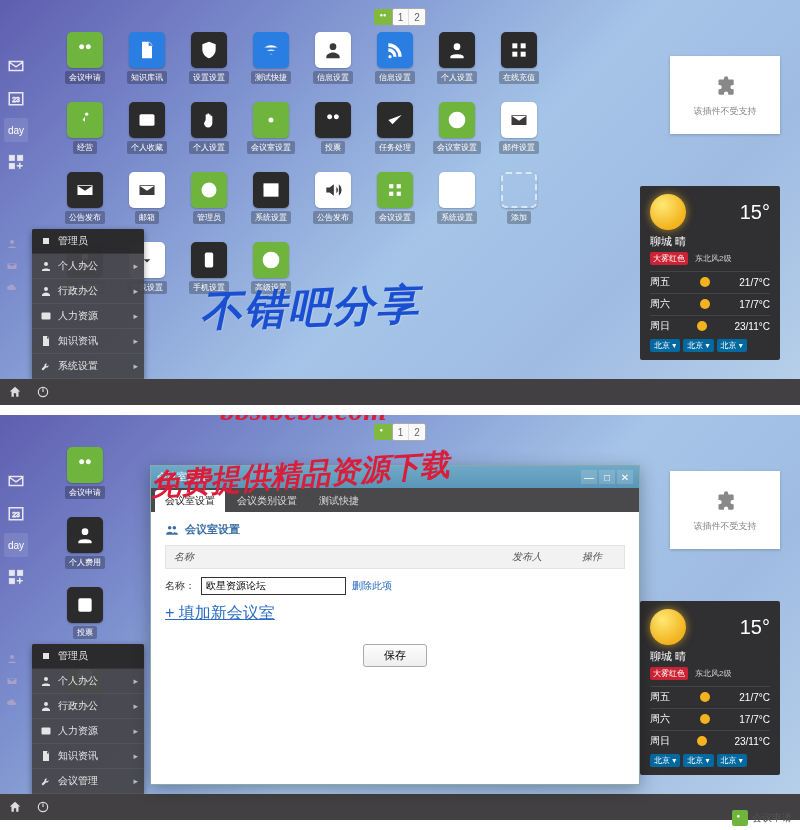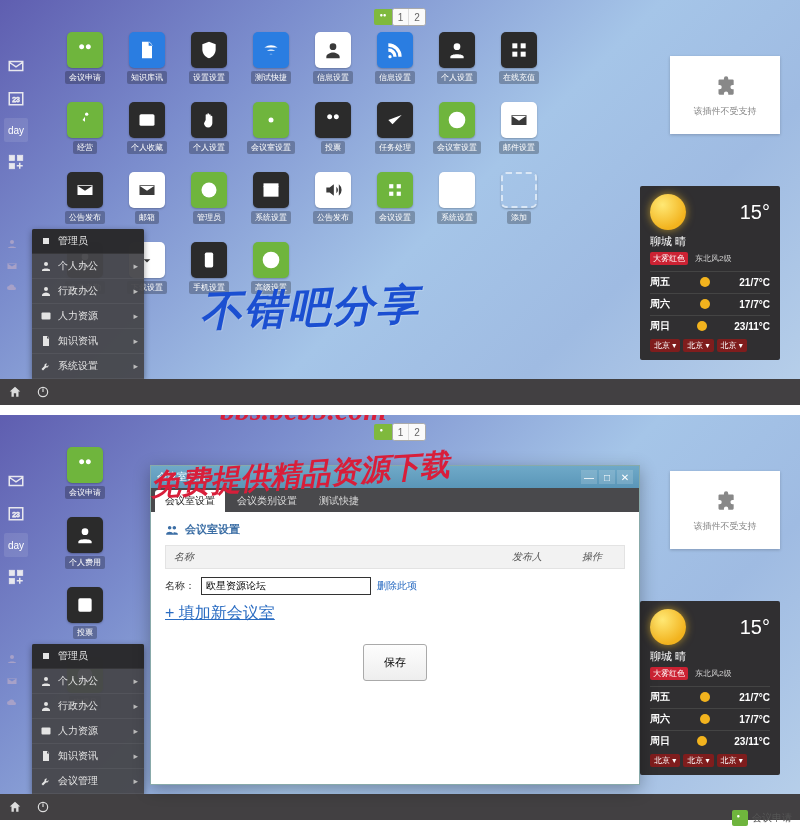--- a/index.html
+++ b/index.html
@@ -39,46 +39,46 @@
 .plugin-box .pt{font-size:9px;color:#888;}
 .weather{position:absolute;right:20px;top:186px;width:140px;background:#302f31;color:#fff;padding:8px 10px 8px 10px;font-size:10px;border-radius:2px;}
 .weather .wtop{display:flex;align-items:center;justify-content:space-between;}
 .weather .sun{width:36px;height:36px;border-radius:50%;background:radial-gradient(circle at 35% 30%,#ffe874,#f2b31e 70%);box-shadow:0 0 8px rgba(255,200,40,.6);}
 .weather .temp{font-size:20px;font-weight:300;}
 .weather .city{font-size:11px;margin-top:4px;}
 .weather .badges{display:flex;gap:4px;margin-top:3px;}
 .weather .bdg{font-size:8px;padding:1px 3px;border-radius:2px;text-align:right;}
 .weather .bdg.red{background:#c23;}
 .weather .bdg.gray{color:#ccc;}
-.weather .rows{margin-top:6px;display:flex;flex-direction:column;gap:4px;font-weight:bold;}
+.weather .rows{margin-top:6px;display:flex;flex-direction:column;gap:4px;}
 .weather .wr{display:flex;align-items:center;justify-content:space-between;border-top:1px solid #444;padding-top:3px;}
 .weather .wr .dot{width:10px;height:10px;border-radius:50%;background:#f2b31e;}
 .weather .sel{display:flex;gap:3px;margin-top:6px;}
-.weather .sel span{background:#7f1d1d;font-size:8px;padding:1px 4px;border-radius:2px;}
+.weather .sel span{background:#0369a1;font-size:8px;padding:1px 4px;border-radius:2px;}
 .watermark1{position:absolute;left:200px;top:280px;font-family:"Brush Script MT",cursive;font-size:42px;color:#1b4fd1;font-style:italic;font-weight:bold;transform:rotate(-2deg);text-shadow:1px 1px 0 rgba(255,255,255,.2);pointer-events:none;letter-spacing:2px;}
 .watermark2{position:absolute;left:220px;top:-22px;font-family:Georgia,serif;font-size:30px;color:#d81e3a;font-style:italic;font-weight:bold;pointer-events:none;z-index:50;}
 .watermark3{position:absolute;left:150px;top:40px;font-family:"Brush Script MT",cursive;font-size:30px;color:#d81e3a;font-style:italic;font-weight:bold;transform:rotate(-4deg);pointer-events:none;z-index:50;}
 .dialog{position:absolute;left:150px;top:50px;width:490px;height:320px;background:#fff;border:1px solid #8aa;box-shadow:0 4px 16px rgba(0,0,0,.3);display:flex;flex-direction:column;z-index:40;}
 .dialog .titlebar{height:22px;background:linear-gradient(#6fa9c8,#5a96b8);color:#fff;display:flex;align-items:center;padding:0 6px;font-size:10px;justify-content:space-between;}
 .dialog .wbtns{display:flex;gap:2px;}
 .dialog .wbtns span{width:16px;height:14px;display:flex;align-items:center;justify-content:center;font-size:10px;background:rgba(255,255,255,.15);cursor:pointer;}
 .dialog .tabs{display:flex;background:#49494c;height:24px;align-items:flex-end;padding:0 4px;gap:2px;}
 .dialog .tab{padding:4px 10px;font-size:10px;color:#ddd;border-radius:3px 3px 0 0;cursor:pointer;}
 .dialog .tab.active{background:#fff;color:#222;}
 .dialog .panel{flex:1;padding:10px 14px;font-size:11px;color:#333;overflow:auto;}
 .dialog .ptitle{display:flex;align-items:center;gap:6px;font-weight:bold;color:#3b6ea5;margin-bottom:8px;}
 .dialog .ptitle svg{width:14px;height:14px;fill:#3b6ea5;}
 .dialog .thead{display:flex;background:#f2f2f2;border:1px solid #e3e3e3;font-size:10px;color:#555;font-style:italic;}
 .dialog .thead span{padding:4px 8px;}
 .dialog .thead .c1{flex:1;} .dialog .thead .c2{width:70px;} .dialog .thead .c3{width:50px;}
 .dialog .frow{display:flex;align-items:center;gap:6px;margin-top:8px;font-size:10px;}
-.dialog .frow input{border:1px solid #333;height:18px;padding:0 4px;font-size:10px;width:170px;}
+.dialog .frow input{border:1px solid #333;height:18px;padding:0 4px;font-size:10px;width:145px;}
 .dialog .frow a{color:#2a6cc2;text-decoration:none;font-size:10px;}
 .dialog .addlink{color:#2a6cc2;font-size:16px;margin-top:8px;display:inline-block;}
-.dialog .savebtn{display:block;margin:20px auto 0;padding:10px 20px;font-size:11px;border:1px solid #aaa;background:linear-gradient(#fdfdfd,#eee);border-radius:3px;cursor:pointer;}
+.dialog .savebtn{display:block;margin:20px auto 0;padding:3px 20px;font-size:11px;border:1px solid #aaa;background:linear-gradient(#fdfdfd,#eee);border-radius:3px;cursor:pointer;}
 .foot{position:absolute;right:8px;bottom:4px;display:flex;align-items:center;gap:4px;font-size:10px;color:#555;}
 .foot .fi{width:16px;height:16px;background:#6fb53d;border-radius:2px;display:flex;align-items:center;justify-content:center;}
 .foot .fi svg{width:10px;height:10px;fill:#fff;}
 .desk-grid-small{position:absolute;left:58px;top:32px;display:grid;grid-template-columns:repeat(1,54px);grid-auto-rows:64px;gap:6px 8px;}
 </style>
 </head>
 <body>
 
 <div class="shot">
 

